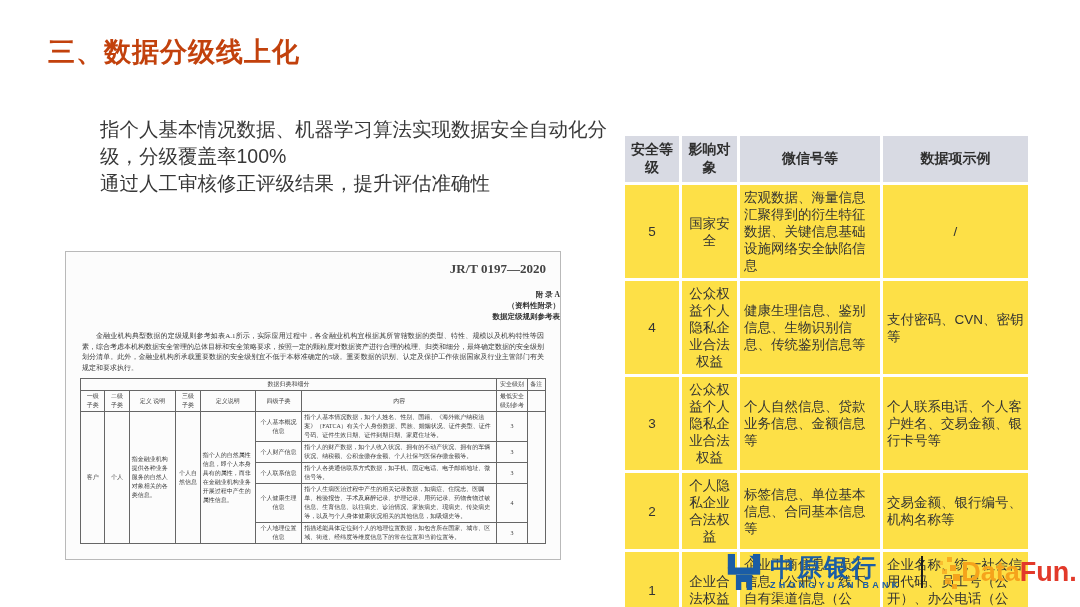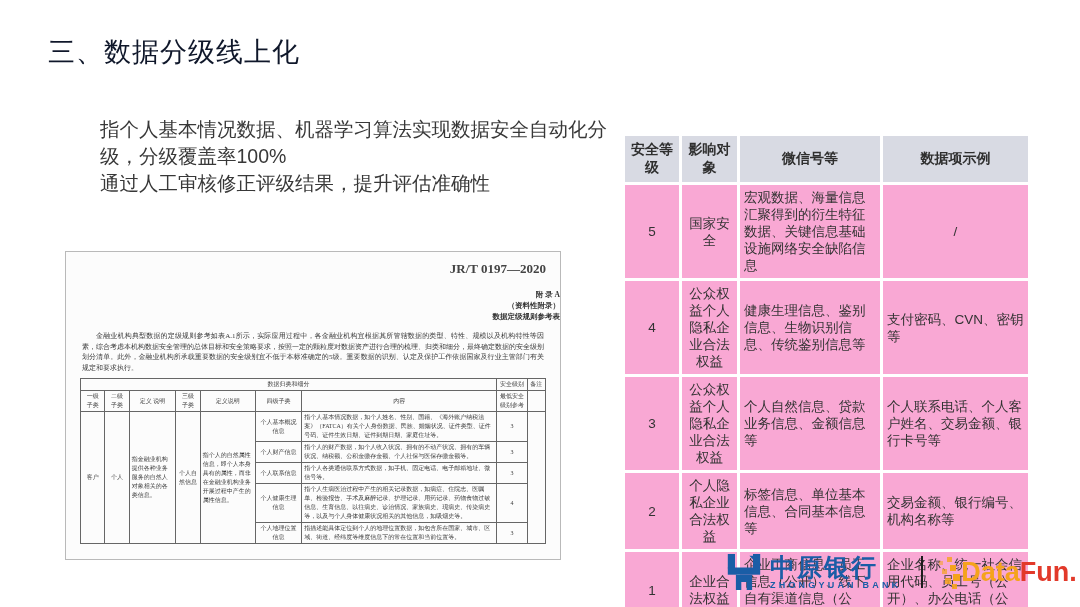--- a/index.html
+++ b/index.html
@@ -5,21 +5,21 @@
   html,body{margin:0;padding:0;}
   body{
     width:1080px;height:607px;position:relative;overflow:hidden;
     background:#ffffff;
     font-family:"Liberation Sans","DejaVu Sans",sans-serif;
     -webkit-font-smoothing:antialiased;
   }
   
   .slide-title{
     position:absolute;left:48px;top:34px;
-    font-size:27px;font-weight:normal;color:#0f172a;letter-spacing:1px;
+    font-size:27px;font-weight:bold;color:#c2410c;letter-spacing:1px;
   }
   
   .bullets{
     position:absolute;left:100px;top:116px;width:508px;
     font-size:19.5px;color:#383838;line-height:27px;
   }
   .bullets p{margin:0;padding:0;}
   
   .doc{
     position:absolute;left:65px;top:251px;width:494px;height:307px;
@@ -47,21 +47,21 @@
   table.cls{
     position:absolute;left:622px;top:133px;width:400px;
     border-collapse:separate;border-spacing:3px;
     font-size:13.5px;color:#333;table-layout:fixed;
   }
   table.cls th{
     background:#d8dae3;font-weight:bold;color:#2f2f2f;
     padding:5px 2px;text-align:center;font-size:14px;
   }
   table.cls td{
-    background:#f9a8d4;padding:4px 4px;vertical-align:middle;
+    background:#fde047;padding:4px 4px;vertical-align:middle;
     text-align:center;line-height:17px;
   }
   table.cls td.long{text-align:left;}
   
   .footer{position:absolute;left:726px;top:549px;height:46px;display:flex;align-items:center;}
   .bank{display:flex;align-items:center;}
   .bank-icon{width:36px;height:40px;}
   .bank-text{margin-left:8px;}
   .bank-name{font-size:25px;font-weight:bold;color:#1a5da6;letter-spacing:2px;line-height:26px;}
   .bank-sub{font-size:9px;font-weight:bold;color:#1a5da6;letter-spacing:3.2px;line-height:11px;}

